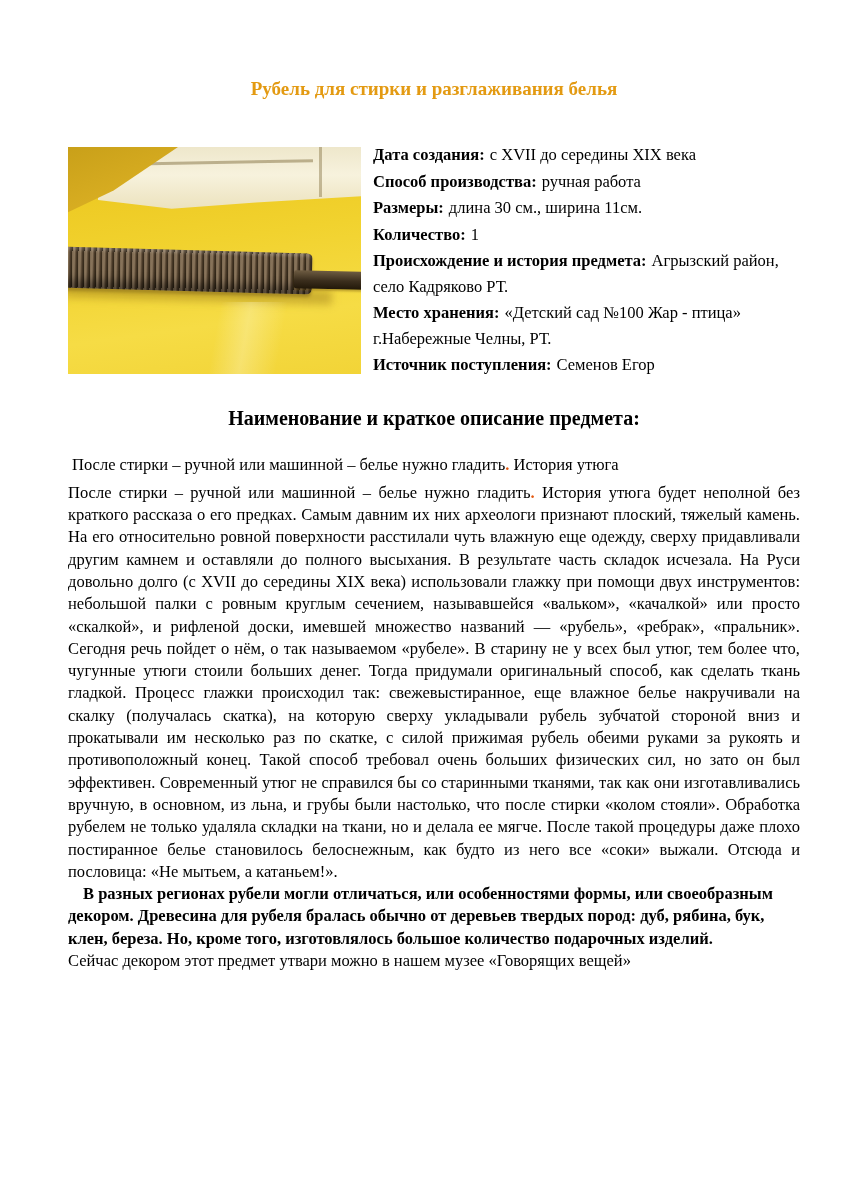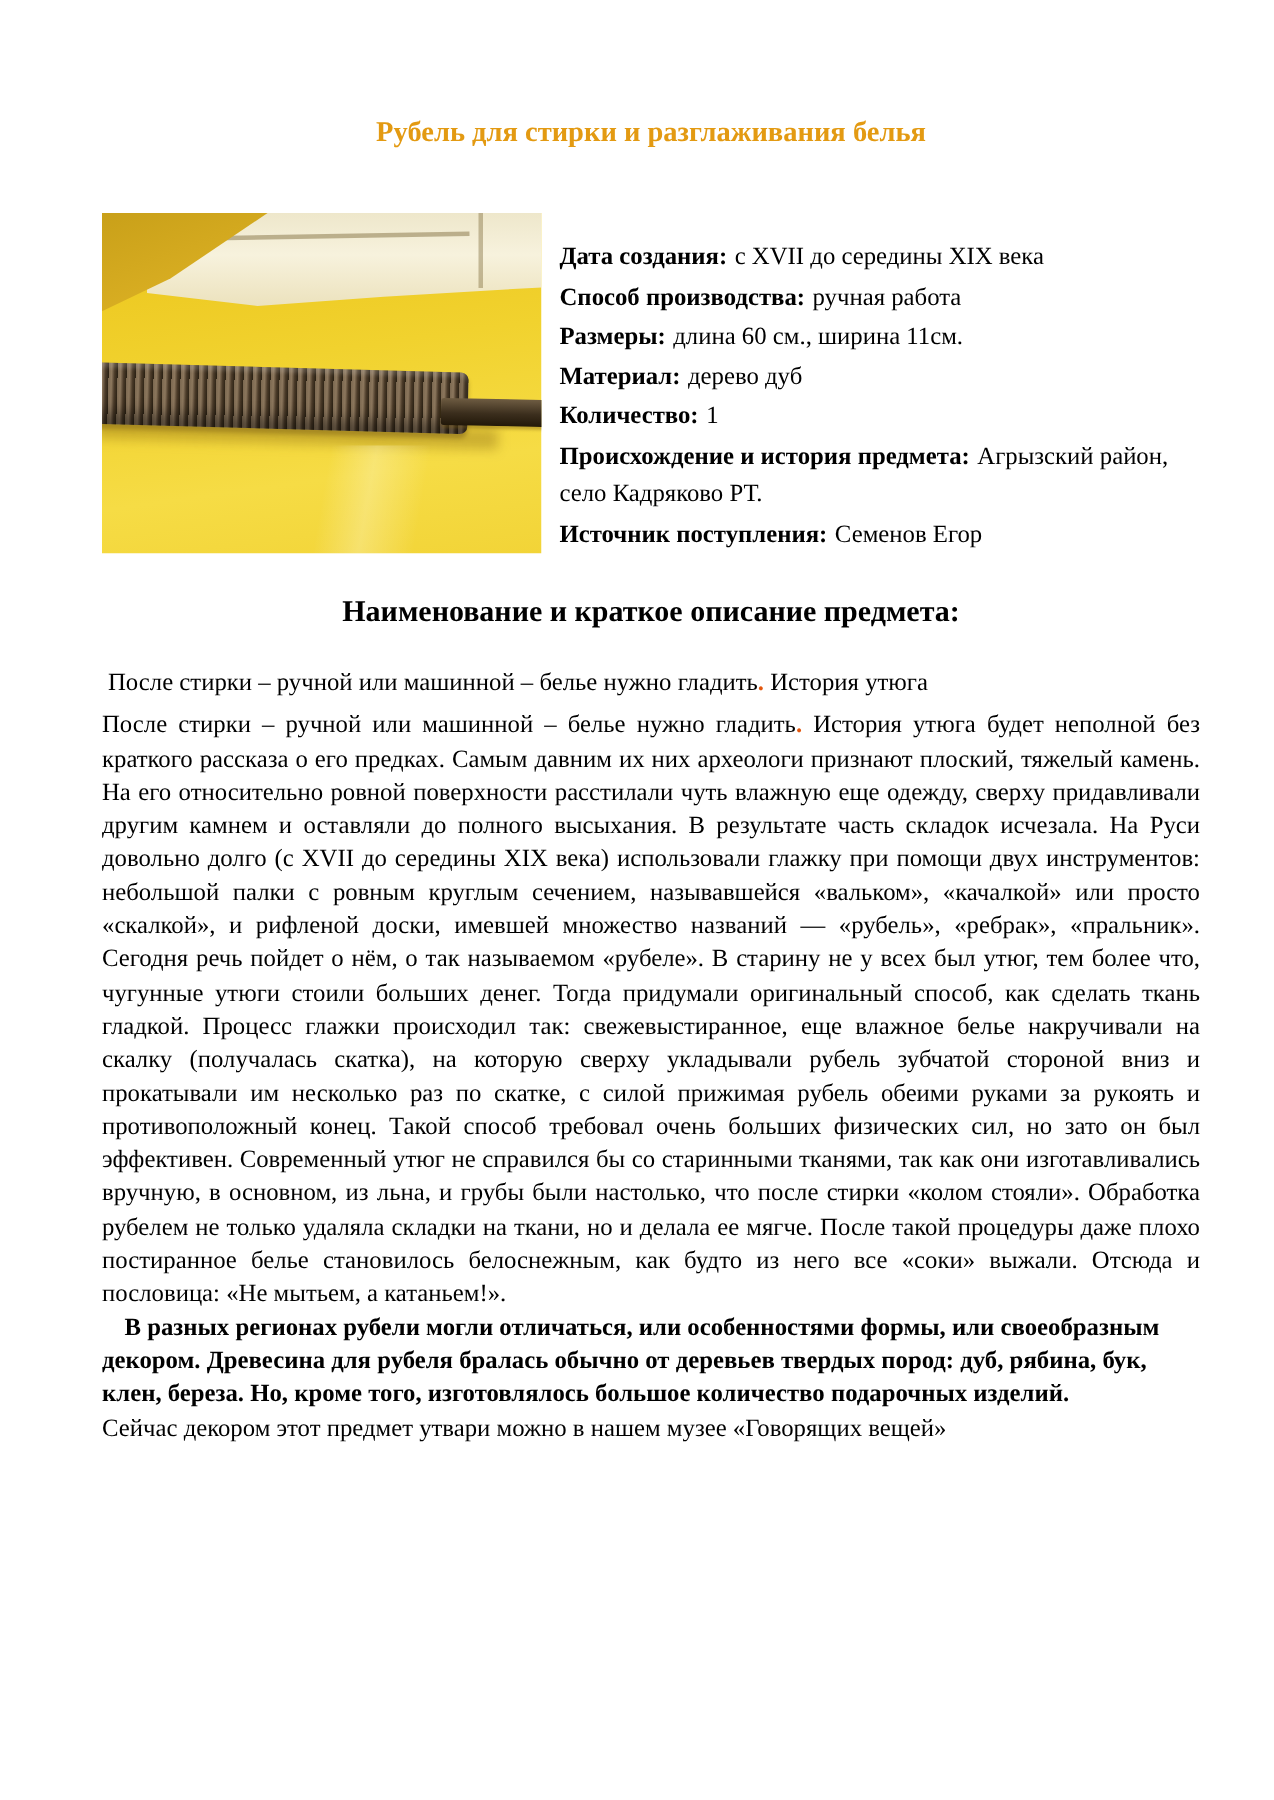--- a/index.html
+++ b/index.html
@@ -16,21 +16,21 @@
     overflow: hidden;
     background: #ffffff;
   }
   .doc-title {
     margin: 0 0 42px 0;
     text-align: center;
     font-size: 19px;
     font-weight: bold;
     color: var(--title-color, #E39A12);
   }
-  .top-section { display: flex; align-items: flex-end; margin-bottom: 28px; }
+  .top-section { display: flex; align-items: center; margin-bottom: 28px; }
 
   
   .photo {
     flex: 0 0 293px;
     width: 293px; height: 227px;
     position: relative; overflow: hidden;
   }
   .ph-bg {
     position: absolute; inset: 0;
     background: linear-gradient(172deg, #e7c11d 0%, #edc922 16%, #f1d22e 42%, #f6dc45 74%, #f2d437 100%);
@@ -121,30 +121,30 @@
     </div>
 
     <div class="metadata">
       <p class="meta-row">
         <span class="meta-label">Дата создания:</span><span class="meta-value">с XVII до середины XIX века</span>
       </p>
       <p class="meta-row">
         <span class="meta-label">Способ производства:</span><span class="meta-value">ручная работа</span>
       </p>
       <p class="meta-row">
-        <span class="meta-label">Размеры:</span><span class="meta-value">длина 60 см., ширина 11см.</span>
-      </p>
-      <p class="meta-row">
-        <span class="meta-label">Материал:</span><span class="meta-value">дерево дуб</span>
+        <span class="meta-label">Размеры:</span><span class="meta-value">длина 30 см., ширина 11см.</span>
       </p>
       <p class="meta-row">
         <span class="meta-label">Количество:</span><span class="meta-value">1</span>
       </p>
       <p class="meta-row">
         <span class="meta-label">Происхождение и история предмета:</span><span class="meta-value">Агрызский район, село Кадряково РТ.</span>
+      </p>
+      <p class="meta-row">
+        <span class="meta-label">Место хранения:</span><span class="meta-value">«Детский сад №100 Жар - птица» г.Набережные Челны, РТ.</span>
       </p>
       <p class="meta-row">
         <span class="meta-label">Источник поступления:</span><span class="meta-value">Семенов Егор</span>
       </p>
     </div>
 
   </div>
 
   <h2 class="section-heading">Наименование и краткое описание предмета:</h2>
 

